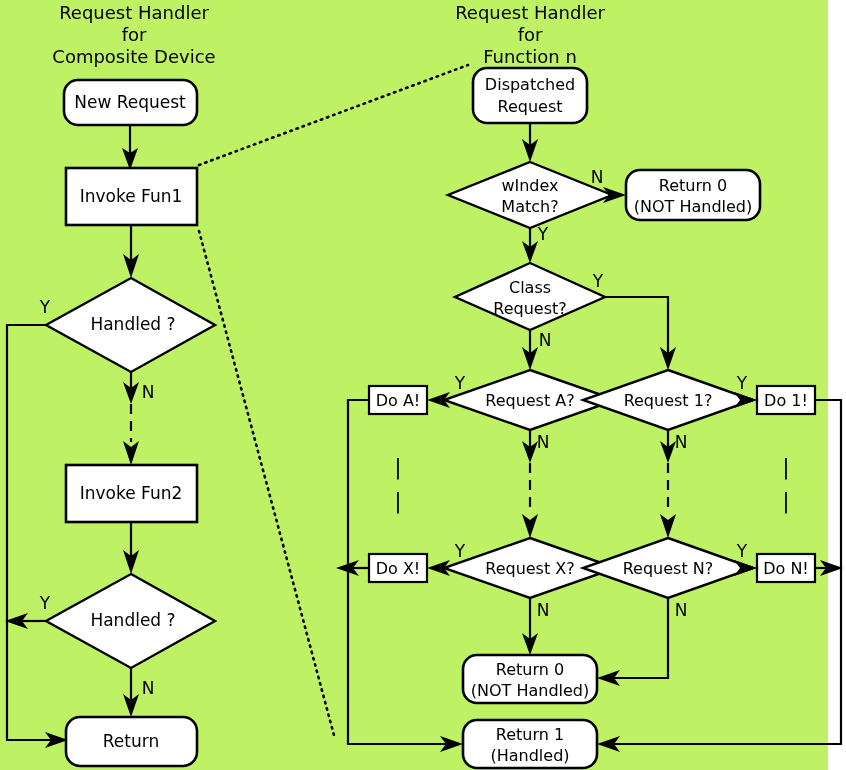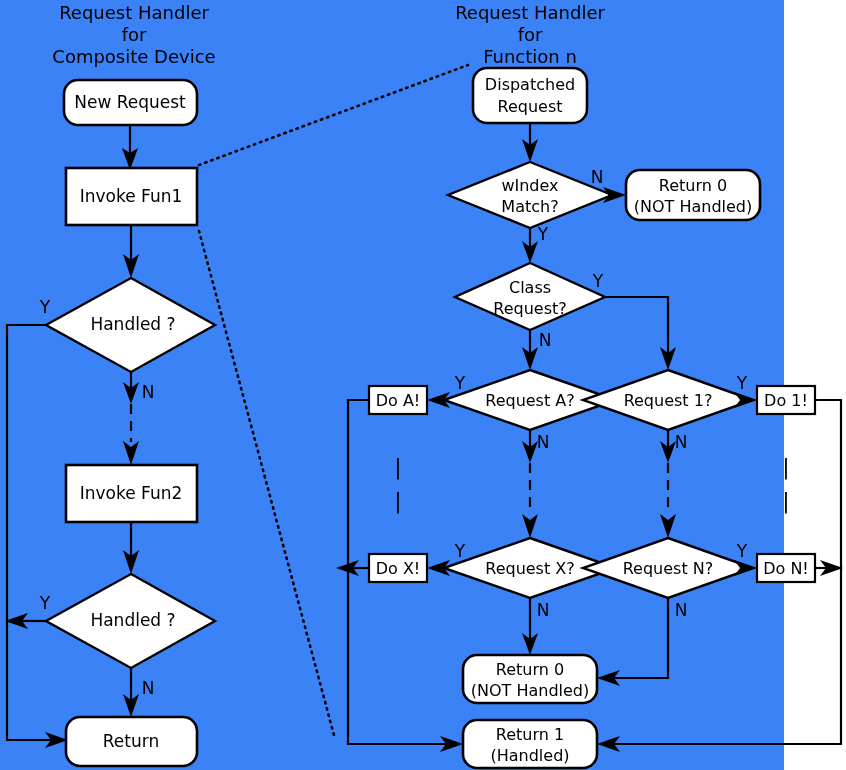--- a/index.html
+++ b/index.html
@@ -4,22 +4,23 @@
 <style>
   html, body {
     margin: 0;
     padding: 0;
     background: #ffffff;
   }
   #canvas {
     position: relative;
     width: 784px;
     height: 770px;
-    background: #3b82f6;
-    font-family: "DejaVu Sans", "Liberation Sans", sans-serif;
+    background: #bef264;
+    font-family: "DejaVu Sans", "Liberation Sans", sans-serif;
+    padding-left: 44px;
   }
   svg#diagram {
     position: absolute;
     top: 0;
     left: 0;
     width: 846px;
     height: 770px;
   }
   .shape-stroke {
     fill: #ffffff;

